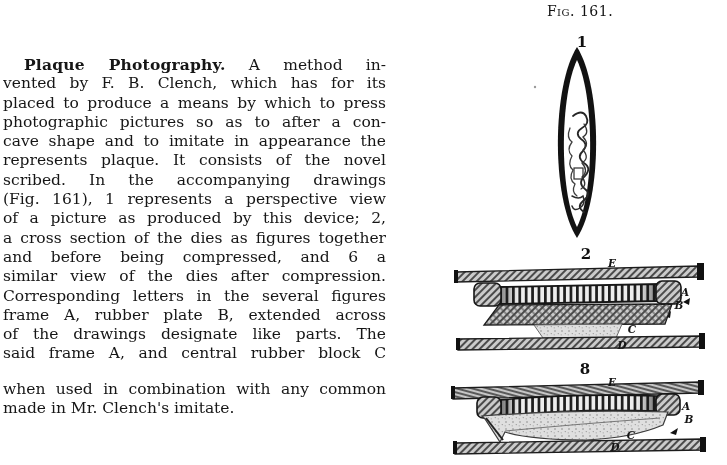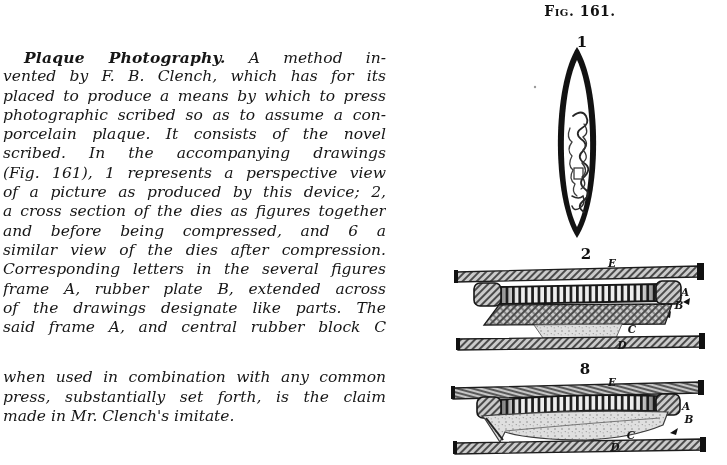--- a/index.html
+++ b/index.html
@@ -6,75 +6,75 @@
   .page{
     position:relative;
     width:727px;height:465px;
     background:#ffffff;
     overflow:hidden;
     font-family:"DejaVu Serif", serif;
     color:#141414;
   }
   
   .text-col{
-    position:absolute;left:3px;top:48px;width:383px;font-style:italic;
+    position:absolute;left:3px;top:55px;width:383px;
   }
   .tline{
     font-size:15.5px;
     line-height:19.3px;
     height:19.3px;
     overflow:hidden;
     text-align:justify;
     text-align-last:justify;
     text-justify:inter-word;
     white-space:nowrap;
     color:#161616;
   }
   .tline b{font-weight:bold;letter-spacing:.2px;}
   .indent{padding-left:21px;}
-  .para2{margin-top:31px;}
+  .para2{margin-top:16px;}
   .last-line{text-align-last:left;}
   
   .fig-caption{
     position:absolute;left:538px;top:3px;width:84px;
     text-align:center;
-    font-weight:bold;
+    font-weight:normal;
     font-variant:small-caps;
     font-size:14px;
     letter-spacing:.5px;
     color:#111;
   }
   .fig-svg{position:absolute;left:440px;top:22px;width:287px;height:443px;}
   .num{font-family:"DejaVu Serif",serif;font-weight:bold;font-size:15px;fill:#101010;text-anchor:middle;}
   .plbl{font-family:"DejaVu Serif",serif;font-style:italic;font-weight:bold;font-size:10.5px;fill:#151515;text-anchor:middle;}
 </style>
 </head>
 <body>
 
 <div class="page">
 
   <div class="text-col">
     <div class="tline indent"><b>Plaque Photography.</b> <span>A method in-</span></div>
     <div class="tline">vented by F. B. Clench, which has for its</div>
     <div class="tline">placed to produce a means by which to press</div>
-    <div class="tline">photographic scribed so as to assume a con-</div>
-    <div class="tline">porcelain plaque. It consists of the novel</div>
+    <div class="tline">photographic pictures so as to after a con-</div>
+    <div class="tline">cave shape and to imitate in appearance the</div>
+    <div class="tline">represents plaque. It consists of the novel</div>
     <div class="tline">scribed. In the accompanying drawings</div>
     <div class="tline">(Fig. 161), 1 represents a perspective view</div>
     <div class="tline">of a picture as produced by this device; 2,</div>
     <div class="tline">a cross section of the dies as figures together</div>
     <div class="tline">and before being compressed, and 6 a</div>
     <div class="tline">similar view of the dies after compression.</div>
     <div class="tline">Corresponding letters in the several figures</div>
     <div class="tline">frame A, rubber plate B, extended across</div>
     <div class="tline">of the drawings designate like parts. The</div>
     <div class="tline">said frame A, and central rubber block C</div>
     <div class="para2">
       <div class="tline">when used in combination with any common</div>
-      <div class="tline">press, substantially set forth, is the claim</div>
       <div class="tline last-line">made in Mr. Clench's imitate.</div>
     </div>
   </div>
 
   <div class="fig-caption">Fig. 161.</div>
 
   <svg class="fig-svg" viewBox="440 22 287 443">
     <defs>
       <pattern id="hatch" width="5" height="5" patternUnits="userSpaceOnUse" patternTransform="rotate(45)">
         <rect width="5" height="5" fill="#cbcbcb"></rect>

